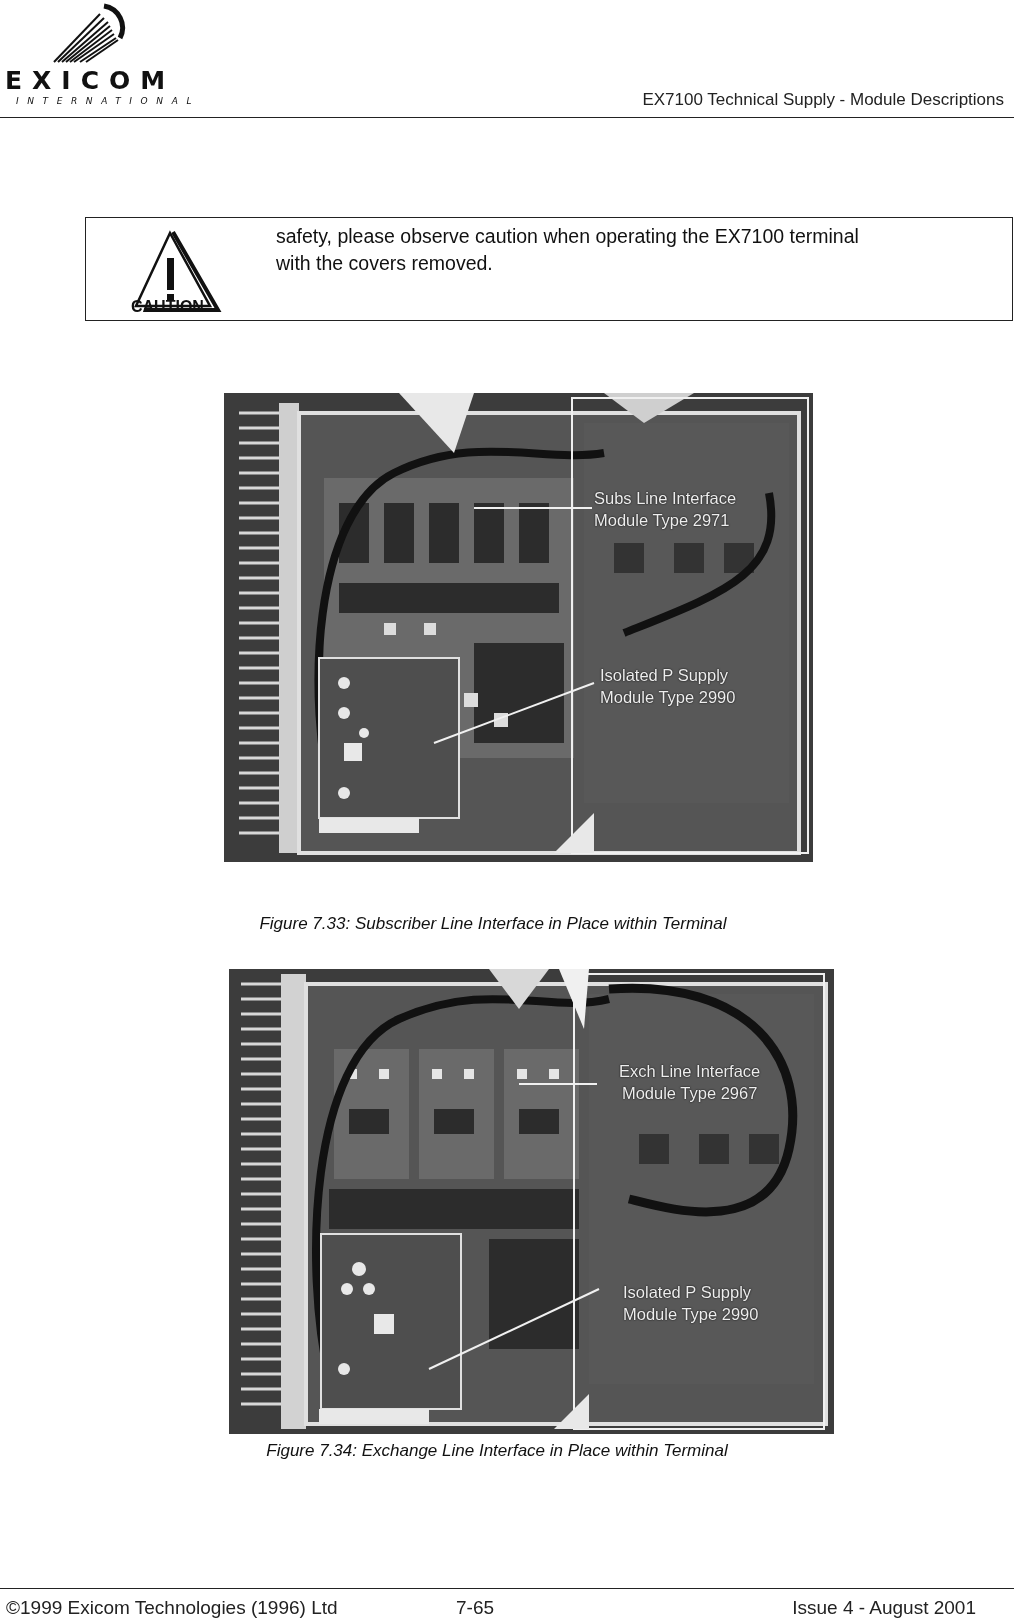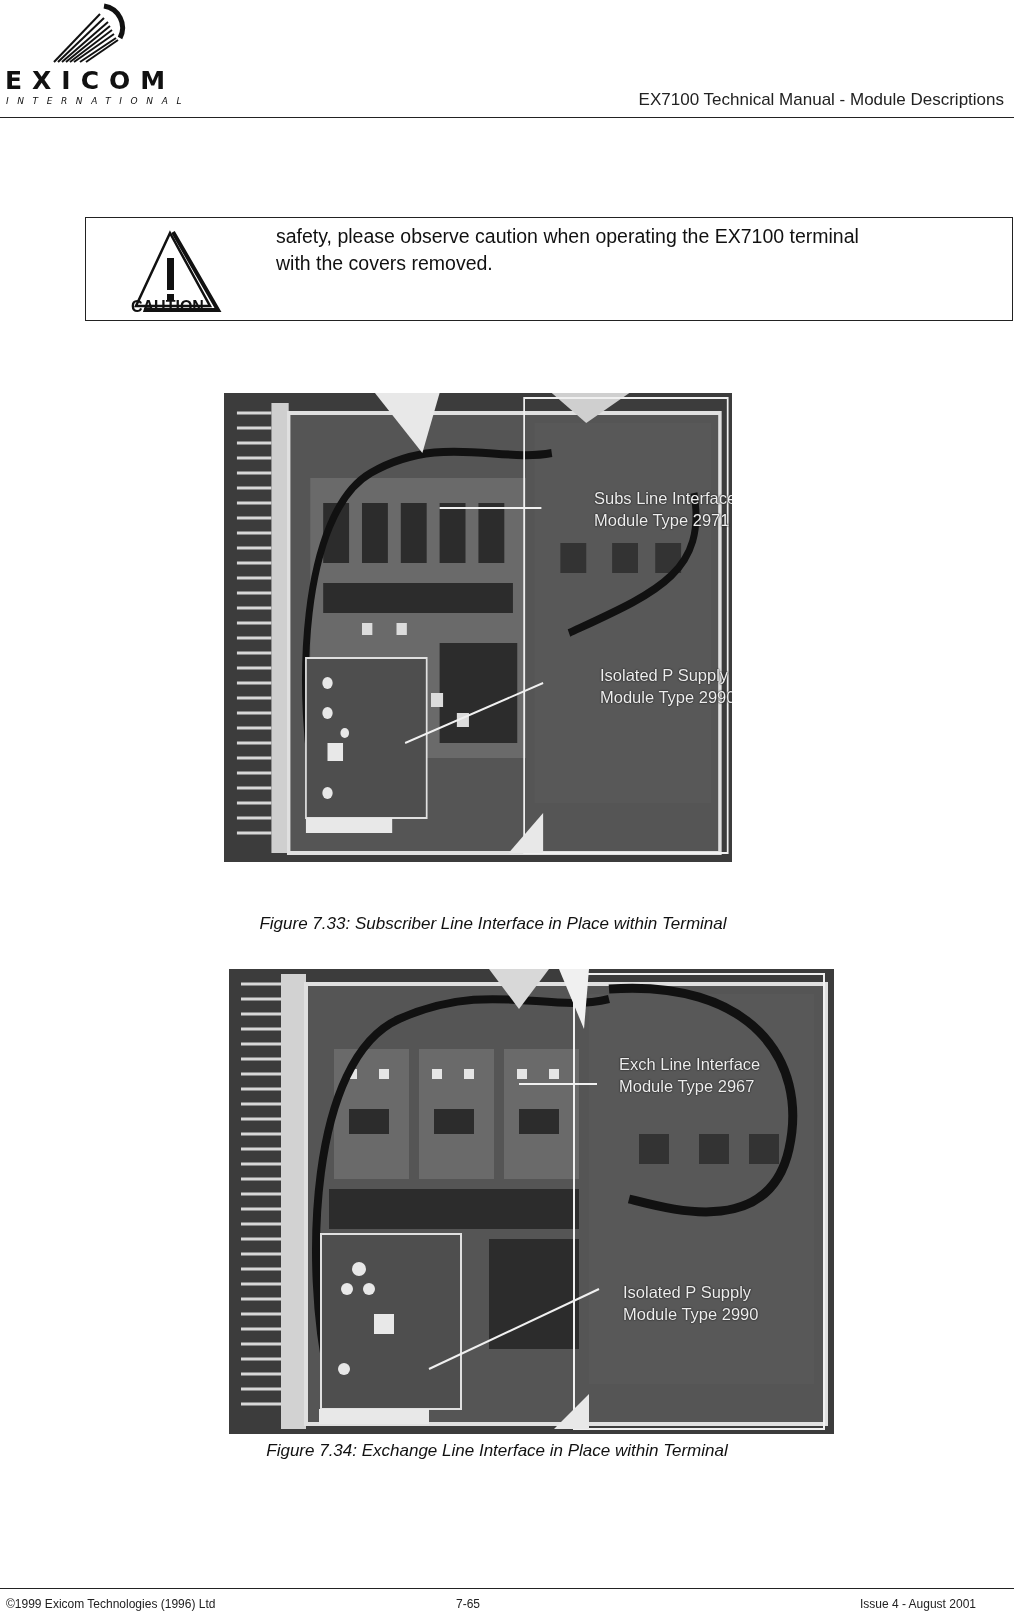--- a/index.html
+++ b/index.html
@@ -3,50 +3,50 @@
   <meta charset="utf-8">
   <style>
     html, body { margin: 0; padding: 0; background: #ffffff; }
     body { width: 1014px; height: 1624px; position: relative; overflow: hidden;
            font-family: "Liberation Sans", sans-serif; color: #111; }
 
     
     .logo { position: absolute; left: 0; top: 0; width: 175px; height: 112px; }
     .logo-name { position: absolute; left: 5px; top: 66px; font-size: 25px; font-weight: bold;
                  letter-spacing: 10px; color: #111; font-family: "DejaVu Sans", sans-serif; }
-    .logo-sub { position: absolute; left: 6px; top: 96px; font-size: 9px; font-style: italic;
+    .logo-sub { position: absolute; left: 16px; top: 96px; font-size: 9px; font-style: italic;
                 letter-spacing: 8.6px; color: #111; font-family: "DejaVu Sans", sans-serif; }
     .header-title { position: absolute; right: 10px; top: 90px; font-size: 17px; color: #222; }
     .header-rule { position: absolute; left: 0; right: 0; top: 117px; height: 1px; background: #222; }
 
     
     .caution { position: absolute; left: 85px; top: 217px; width: 928px; height: 104px;
                border: 1px solid #222; box-sizing: border-box; }
     .caution-icon { position: absolute; left: 44px; top: 10px; width: 95px; height: 90px; }
     .caution-label { position: absolute; left: 45px; top: 80px; width: 90px; 
                      font-weight: bold; font-size: 16px; color: #111; }
     .caution-text { position: absolute; left: 190px; top: 5px; width: 720px; font-size: 19.5px;
                     line-height: 27px; color: #111; }
 
     
     .photo { position: absolute; background: #3a3a3a; overflow: hidden; }
-    .photo-1 { left: 224px; top: 393px; width: 508px; height: 469px; }
+    .photo-1 { left: 224px; top: 393px; width: 589px; height: 469px; }
     .photo-2 { left: 229px; top: 969px; width: 605px; height: 465px; }
     .photo svg { position: absolute; left: 0; top: 0; width: 100%; height: 100%; }
     .photo-label { position: absolute; color: #eee; font-size: 16.5px; line-height: 22px;
                    text-shadow: 0 0 2px #222, 0 0 1px #000; white-space: nowrap; }
 
     .caption { position: absolute; left: 0; width: 1014px; text-align: center; font-style: italic;
                font-size: 17px; color: #111; }
     .caption-1 { top: 914px; left: -14px; }
     .caption-2 { top: 1441px; left: -10px; }
 
     
     .footer-rule { position: absolute; left: 0; right: 0; top: 1588px; height: 1px; background: #222; }
-    .footer { position: absolute; top: 1597px; font-size: 12px; color: #222; }
+    .footer { position: absolute; top: 1597px; font-size: 19px; color: #222; }
     .footer-left { left: 6px; }
     .footer-center { left: 456px; }
     .footer-right { right: 38px; }
   </style>
 </head>
 <body>
 
 <div class="logo">
   <svg width="175" height="70" viewBox="0 0 175 70" style="position:absolute;left:0;top:0;">
     <path d="M104 6 A 22 22 0 0 1 120 38" stroke="#111" stroke-width="5" fill="none"></path>
@@ -57,21 +57,21 @@
       <line x1="66" y1="62" x2="110" y2="26"></line>
       <line x1="70" y1="62" x2="112" y2="30"></line>
       <line x1="74" y1="62" x2="114" y2="34"></line>
       <line x1="80" y1="62" x2="116" y2="38"></line>
       <line x1="86" y1="62" x2="118" y2="40"></line>
     </g>
   </svg>
   <div class="logo-name">EXICOM</div>
   <div class="logo-sub">INTERNATIONAL</div>
 </div>
-<div class="header-title">EX7100 Technical Manual - Module Descriptions</div>
+<div class="header-title">EX7100 Technical Supply - Module Descriptions</div>
 <div class="header-rule"></div>
 
 <div class="caution">
   <svg class="caution-icon" viewBox="0 0 95 90">
     <polygon points="40,5 80,78 6,78" fill="none" stroke="#111" stroke-width="2.5"></polygon>
     <polyline points="43,4 88,82 14,82" fill="none" stroke="#111" stroke-width="4"></polyline>
     <rect x="37" y="30" width="7" height="32" fill="#111"></rect>
     <rect x="37" y="66" width="7" height="7" fill="#111"></rect>
   </svg>
   <div class="caution-label">CAUTION</div>
@@ -255,21 +255,21 @@
         <circle cx="140" cy="320" r="6"></circle>
         <rect x="145" y="345" width="20" height="20"></rect>
         <circle cx="115" cy="400" r="6"></circle>
       </g>
     <rect x="345" y="5" width="250" height="455" fill="none" stroke="#f0f0f0" stroke-width="2"></rect>
     <line x1="290" y1="115" x2="368" y2="115" stroke="#f0f0f0" stroke-width="2"></line>
     <line x1="200" y1="400" x2="370" y2="320" stroke="#f0f0f0" stroke-width="2"></line>
     <rect x="90" y="440" width="110" height="15" fill="#e8e8e8"></rect>
     <path d="M325 460 L 360 425 L 360 460 Z" fill="#e8e8e8"></path>
   </svg>
-  <div class="photo-label" style="left:390px;top:84px;">
+  <div class="photo-label" style="left:390px;top:91px;text-align:center;">
     <div>Exch Line Interface</div>
     <div>Module Type 2967</div>
   </div>
   <div class="photo-label" style="left:394px;top:312px;">
     <div>Isolated P Supply</div>
     <div>Module Type 2990</div>
   </div>
 </div>
 <div class="caption caption-2">Figure 7.34: Exchange Line Interface in Place within Terminal</div>
 

